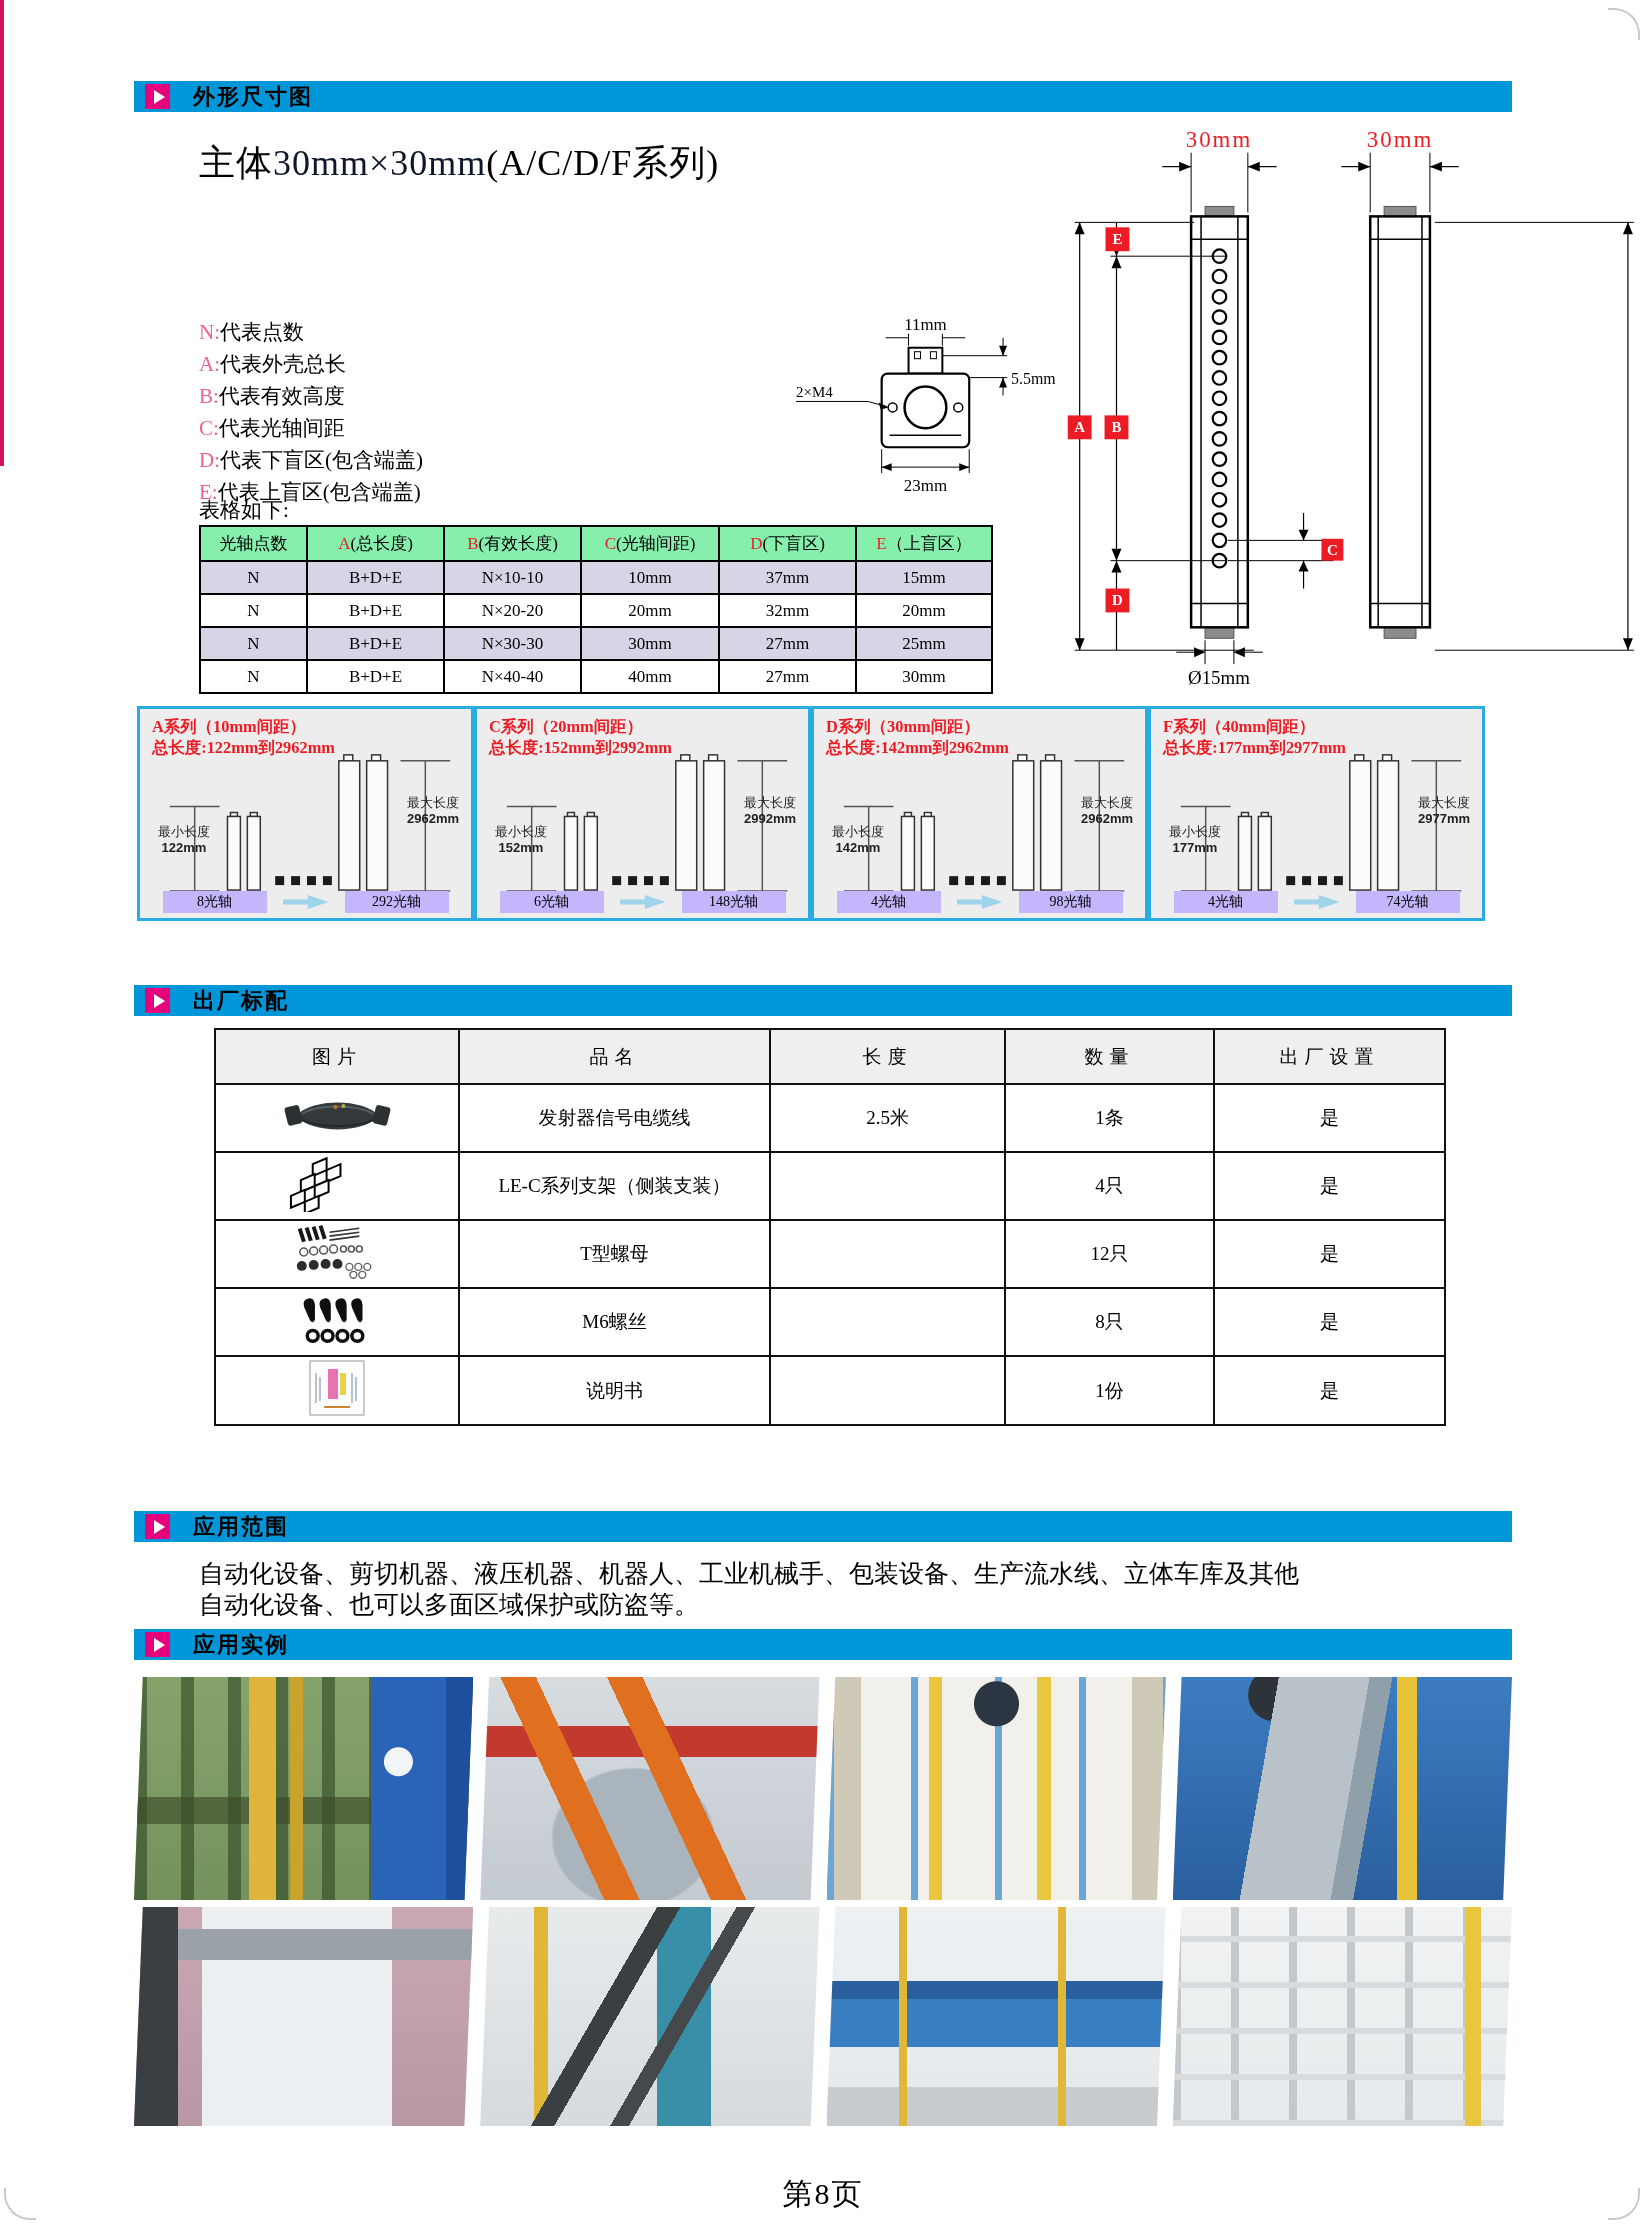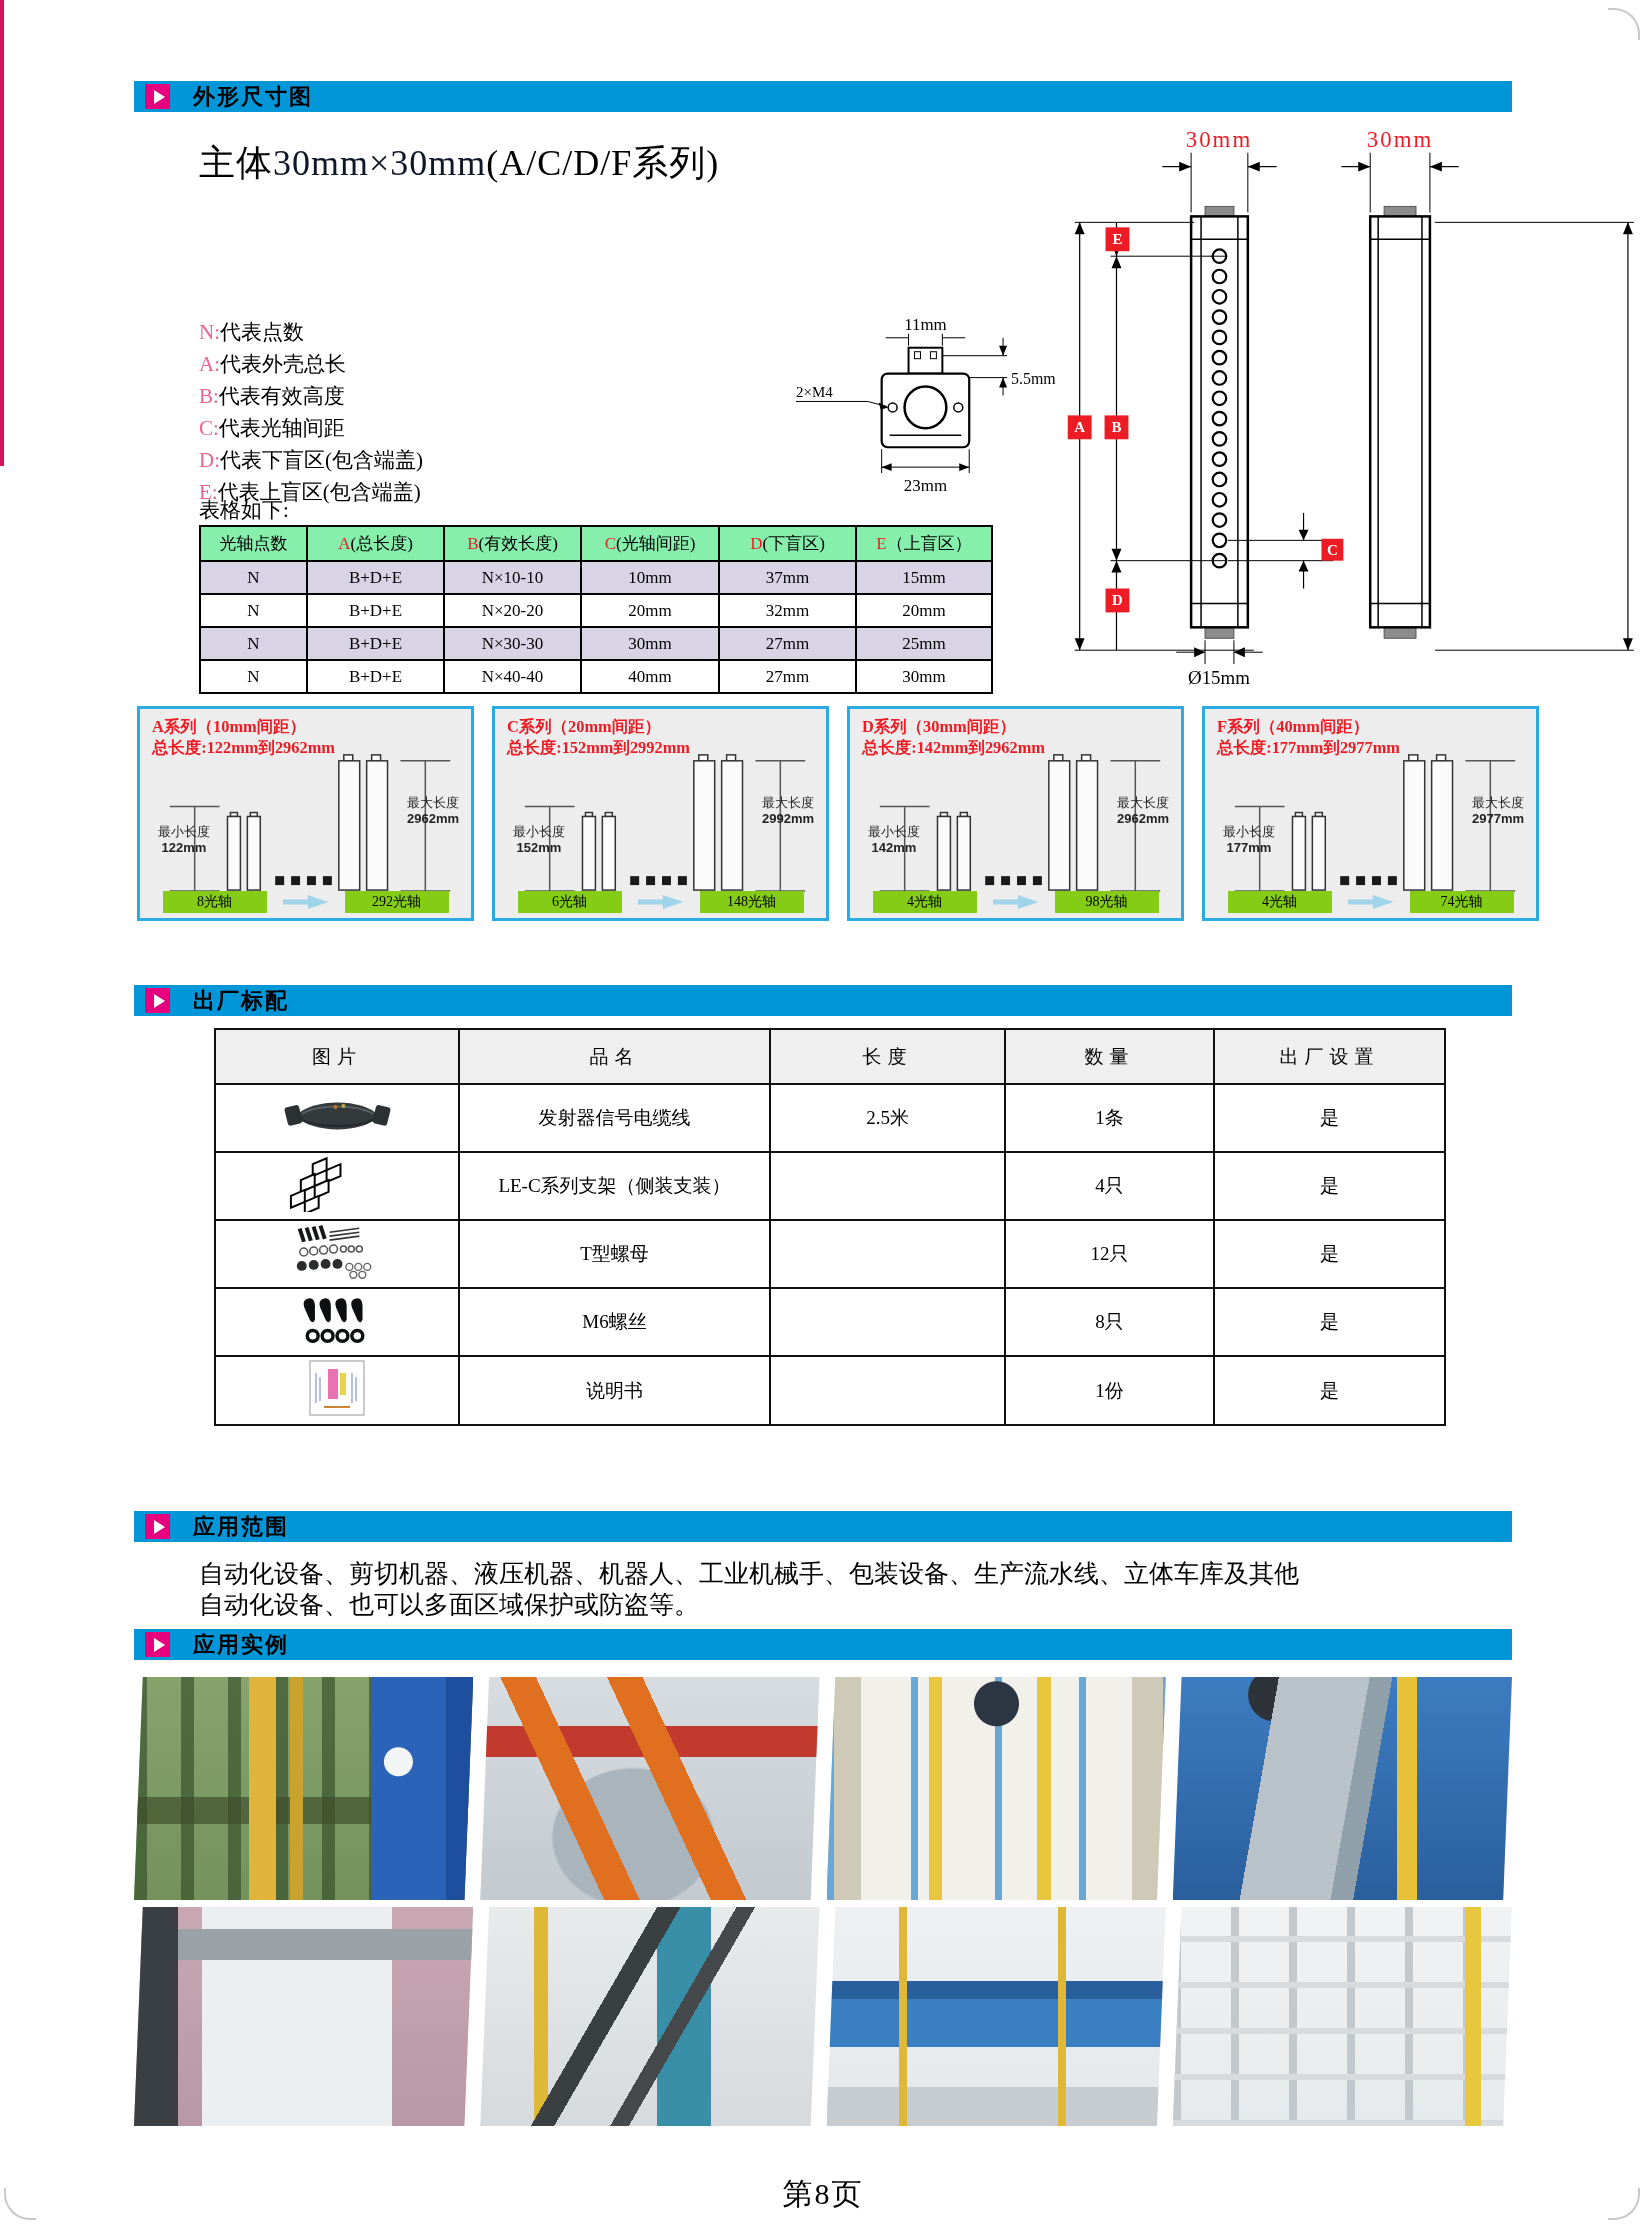--- a/index.html
+++ b/index.html
@@ -37,28 +37,28 @@
   
   .drawing{position:absolute;left:776px;top:95px;width:876px;height:597px;}
   .drawing text{font-family:"Liberation Serif","DejaVu Sans",serif;}
   .dim-red{fill:#ed1c24;font-size:23px;letter-spacing:2px;}
   .dim-blk{fill:#000;font-size:17px;}
   .mk{fill:#ed1c24;}
   .mk-t{fill:#fff;font-size:15px;font-weight:bold;font-family:"Liberation Sans","DejaVu Sans",sans-serif;}
   .ln{stroke:#000;fill:none;}
 
   
-  .series-row{position:absolute;left:137px;top:706px;width:1480px;display:flex;gap:18px;}
+  .series-row{position:absolute;left:137px;top:706px;width:1480px;display:flex;gap:0;}
   .sbox{position:relative;width:337px;height:215px;background:#ededed;border:3px solid #2aabe2;box-sizing:border-box;flex:0 0 auto;}
   .sbox .stitle{position:absolute;left:12px;top:7px;color:#ed1c24;font-weight:bold;font-size:16.4px;line-height:21px;}
   .sbox .dimlab{position:absolute;font-size:13px;line-height:16px;text-align:center;color:#222;}
   .sbox .dimlab b{font-weight:bold;font-family:"Liberation Sans","DejaVu Sans",sans-serif;}
   .sbox svg{position:absolute;left:0;top:0;}
   .badges{position:absolute;left:0;right:0;bottom:5px;display:flex;align-items:center;justify-content:center;gap:16px;}
-  .badge{background:#84cc16;height:22px;min-width:88px;display:flex;align-items:center;justify-content:center;font-size:14px;padding:0 8px;}
+  .badge{background:#c4b5fd;height:22px;min-width:88px;display:flex;align-items:center;justify-content:center;font-size:14px;padding:0 8px;}
   .b-arrow{width:46px;height:14px;background:#9fd4ea;clip-path:polygon(0 32%,55% 32%,55% 0,100% 50%,55% 100%,55% 68%,0 68%);}
 
   
   table.cfg{position:absolute;left:214px;top:1028px;border-collapse:collapse;table-layout:fixed;font-size:19px;}
   table.cfg td,table.cfg th{border:2px solid #111;text-align:center;vertical-align:middle;font-weight:normal;padding:0;}
   table.cfg th{height:53px;background:#efefef;font-size:19px;letter-spacing:6px;}
   table.cfg td{height:66px;}
 
   
   .app-text{position:absolute;left:199px;top:1558px;width:1313px;font-size:25px;line-height:31px;}

